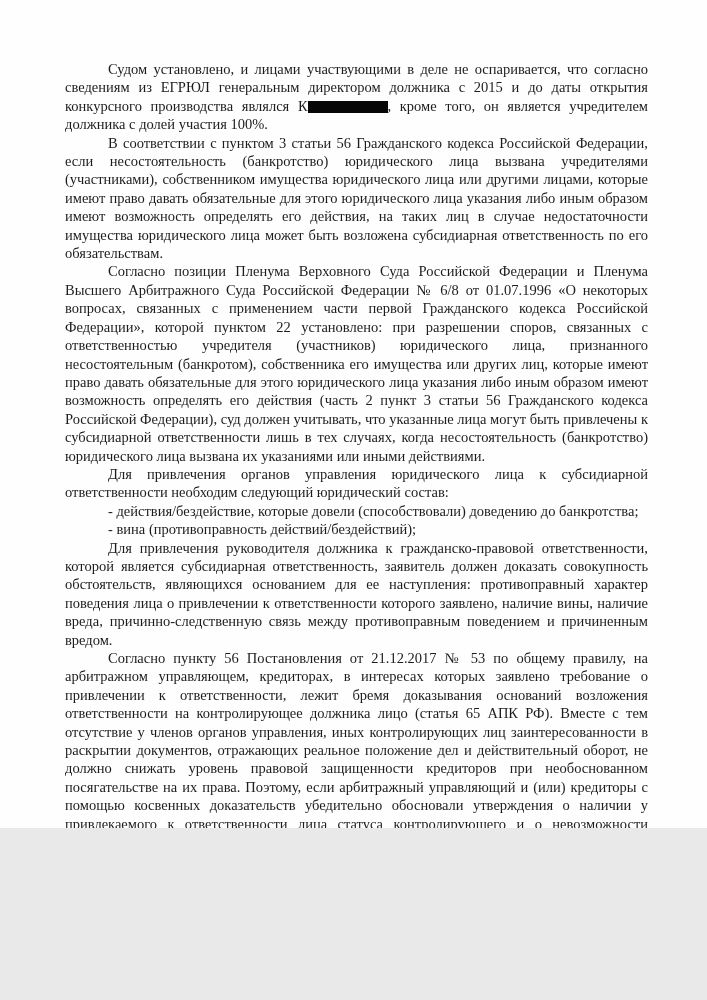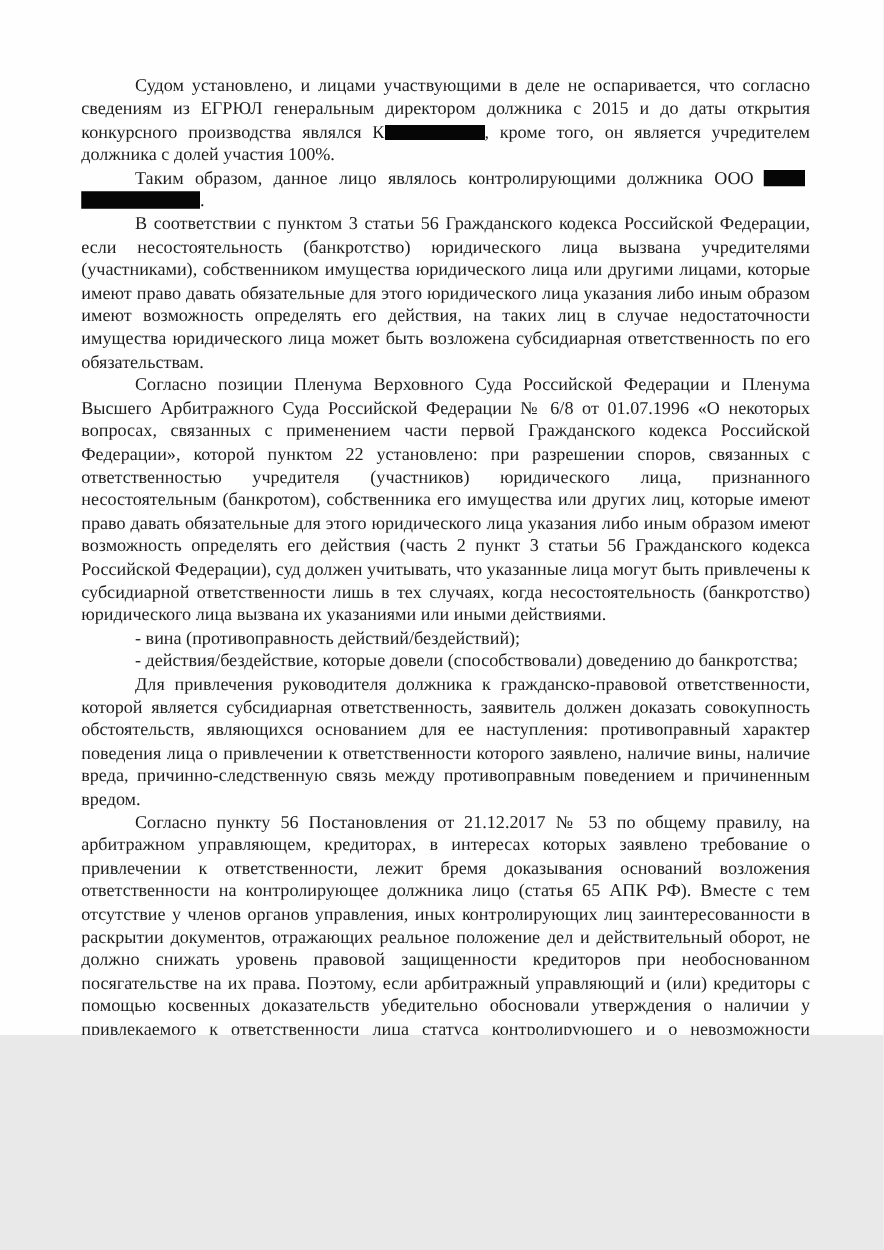--- a/index.html
+++ b/index.html
@@ -40,29 +40,29 @@
   .redact.r-ooo2     { width: 95px; height: 14px; }
   .spread { word-spacing: 5.5px; }
 </style>
 </head>
 <body>
 
 <div class="page">
 
   <p class="para"><span>Судом установлено, и лицами участвующими в деле не оспаривается, что согласно сведениям из ЕГРЮЛ генеральным директором должника с 2015 и до даты открытия конкурсного производства являлся К</span><span class="redact r-director"></span><span>, кроме того, он является учредителем должника с долей участия 100%.</span></p>
 
-  <p class="para"><span class="spread">Таким образом, данное лицо являлось контролирующими должника ООО</span><span class="redact r-ooo"></span><br><span class="redact r-ooo2"></span><span>.</span></p>
 
   <p class="para"><span>В соответствии с пунктом 3 статьи 56 Гражданского кодекса Российской Федерации, если несостоятельность (банкротство) юридического лица вызвана учредителями (участниками), собственником имущества юридического лица или другими лицами, которые имеют право давать обязательные для этого юридического лица указания либо иным образом имеют возможность определять его действия, на таких лиц в случае недостаточности имущества юридического лица может быть возложена субсидиарная ответственность по его обязательствам.</span></p>
 
   <p class="para"><span>Согласно позиции Пленума Верховного Суда Российской Федерации и Пленума Высшего Арбитражного Суда Российской Федерации № 6/8 от 01.07.1996 «О некоторых вопросах, связанных с применением части первой Гражданского кодекса Российской Федерации», которой пунктом 22 установлено: при разрешении споров, связанных с ответственностью учредителя (участников) юридического лица, признанного несостоятельным (банкротом), собственника его имущества или других лиц, которые имеют право давать обязательные для этого юридического лица указания либо иным образом имеют возможность определять его действия (часть 2 пункт 3 статьи 56 Гражданского кодекса Российской Федерации), суд должен учитывать, что указанные лица могут быть привлечены к субсидиарной ответственности лишь в тех случаях, когда несостоятельность (банкротство) юридического лица вызвана их указаниями или иными действиями.</span></p>
 
+  <p class="para"><span>Для привлечения органов управления юридического лица к субсидиарной ответственности необходим следующий юридический состав:</span></p>
+
+  <p class="list-item"><span>- действия/бездействие, которые довели (способствовали) доведению до банкротства;</span></p>
 
   <p class="list-item"><span>- вина (противоправность действий/бездействий);</span></p>
-
-  <p class="list-item"><span>- действия/бездействие, которые довели (способствовали) доведению до банкротства;</span></p>
 
 
   <p class="para"><span>Для привлечения руководителя должника к гражданско-правовой ответственности, которой является субсидиарная ответственность, заявитель должен доказать совокупность обстоятельств, являющихся основанием для ее наступления: противоправный характер поведения лица о привлечении к ответственности которого заявлено, наличие вины, наличие вреда, причинно-следственную связь между противоправным поведением и причиненным вредом.</span></p>
 
   <p class="para"><span>Согласно пункту 56 Постановления от 21.12.2017 № 53 по общему правилу, на арбитражном управляющем, кредиторах, в интересах которых заявлено требование о привлечении к ответственности, лежит бремя доказывания оснований возложения ответственности на контролирующее должника лицо (статья 65 АПК РФ). Вместе с тем отсутствие у членов органов управления, иных контролирующих лиц заинтересованности в раскрытии документов, отражающих реальное положение дел и действительный оборот, не должно снижать уровень правовой защищенности кредиторов при необоснованном посягательстве на их права. Поэтому, если арбитражный управляющий и (или) кредиторы с помощью косвенных доказательств убедительно обосновали утверждения о наличии у привлекаемого к ответственности лица статуса контролирующего и о невозможности погашения требований кредиторов вследствие действий (бездействия) последнего, бремя опровержения данных утверждений переходит на привлекаемое лицо, которое должно доказать, почему письменные документы и иные доказательства арбитражного управляющего, кредиторов не могут быть приняты в подтверждение их доводов, раскрыв свои документы и представив объяснения относительно того, как на самом деле осуществлялась хозяйственная деятельность (пункт 4 статьи 61.16 Закона о банкротстве).</span></p>
 
 </div>
 
 </body></html>

